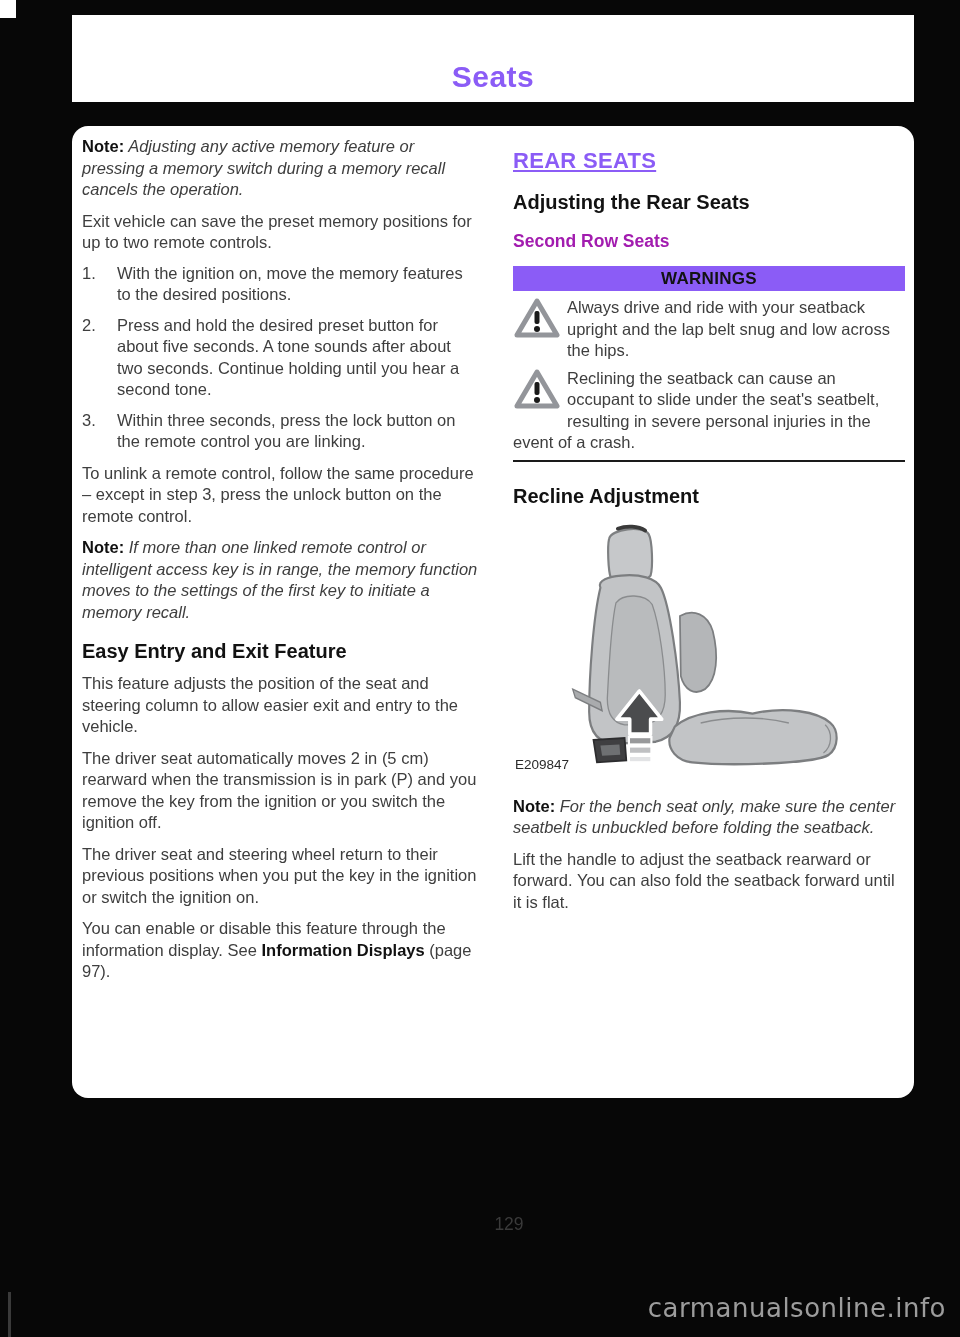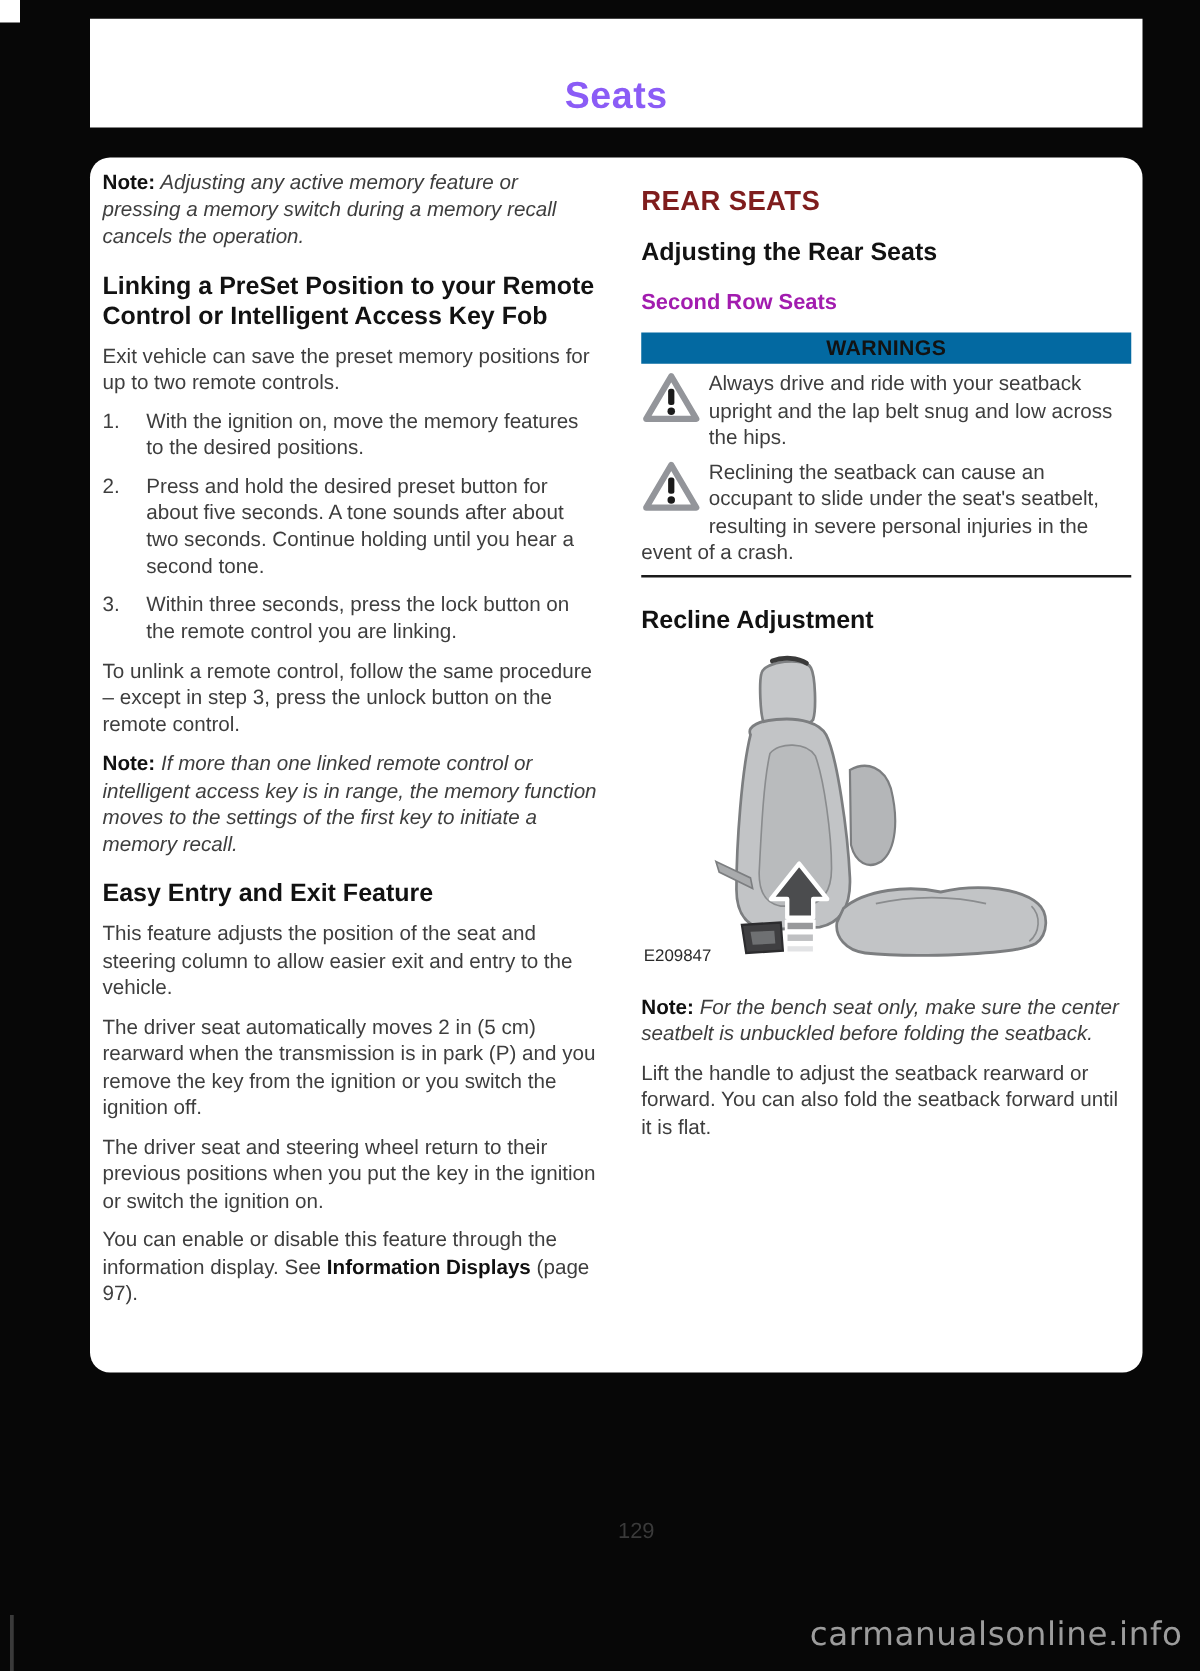--- a/index.html
+++ b/index.html
@@ -36,33 +36,33 @@
   p.body { margin-top:10px; color:#3e3e3e; }
   .note-label { font-weight:bold; font-style:normal; color:#111; }
   .note-text  { font-style:italic; color:#3e3e3e; }
   .inline-bold { font-weight:bold; color:#111; }
 
   h2.sec {
     margin-top:16px; font-size:20px; line-height:24px; font-weight:bold; color:#121212;
   }
   .first { margin-top:22px; }
   h1.chapter {
-    margin-top:22px; font-size:22px; line-height:26px; font-weight:bold; color:#7f1d1d; letter-spacing:0.3px;
+    margin-top:22px; font-size:22px; line-height:26px; font-weight:bold; color:#8b5cf6; letter-spacing:0.3px;text-decoration:underline;
   }
   h3.minor { margin-top:17px; font-size:17.5px; line-height:20px; font-weight:bold; color:#a21caf; }
 
   ol.steps { list-style:none; }
   ol.steps li { display:flex; margin-top:9px; }
   ol.steps .num { flex:0 0 35px; }
   ol.steps .step-text { flex:1; }
 
   
   .warnings { margin-top:15px; }
   .warnings-title {
-    background:#0369a1; height:25px; line-height:25px; text-align:center;
+    background:#8b5cf6; height:25px; line-height:25px; text-align:center;
     font-weight:bold; font-size:17px; color:#121212; letter-spacing:0.3px;
   }
   .warning-item { margin-top:6px; clear:left; }
   .warn-icon { float:left; width:50px; height:62px; margin-right:4px; }
   .warnings-rule { clear:both; border-bottom:2px solid #1a1a1a; margin-top:6px; }
 
   
   .figure { position:relative; margin-top:10px; height:262px; }
   .seat-svg { position:absolute; left:58px; top:6px; }
   .figure-label { position:absolute; left:2px; bottom:4px; font-size:13.5px; color:#2a2a2a; }
@@ -88,21 +88,20 @@
 <div class="header-band">
   <div class="header-title">Seats</div>
 </div>
 
 <div class="content-band">
 
   <div class="col col-left">
 
     <p class="body first"><span class="note-label">Note:</span><span class="note-text"> Adjusting any active memory feature or pressing a memory switch during a memory recall cancels the operation.</span></p>
 
-    <h2 class="sec">Linking a PreSet Position to your Remote Control or Intelligent Access Key Fob</h2>
 
     <p class="body">Exit vehicle can save the preset memory positions for up to two remote controls.</p>
 
     <ol class="steps">
       <li>
         <span class="num">1.</span>
         <span class="step-text">With the ignition on, move the memory features to the desired positions.</span>
       </li>
       <li>
         <span class="num">2.</span>

